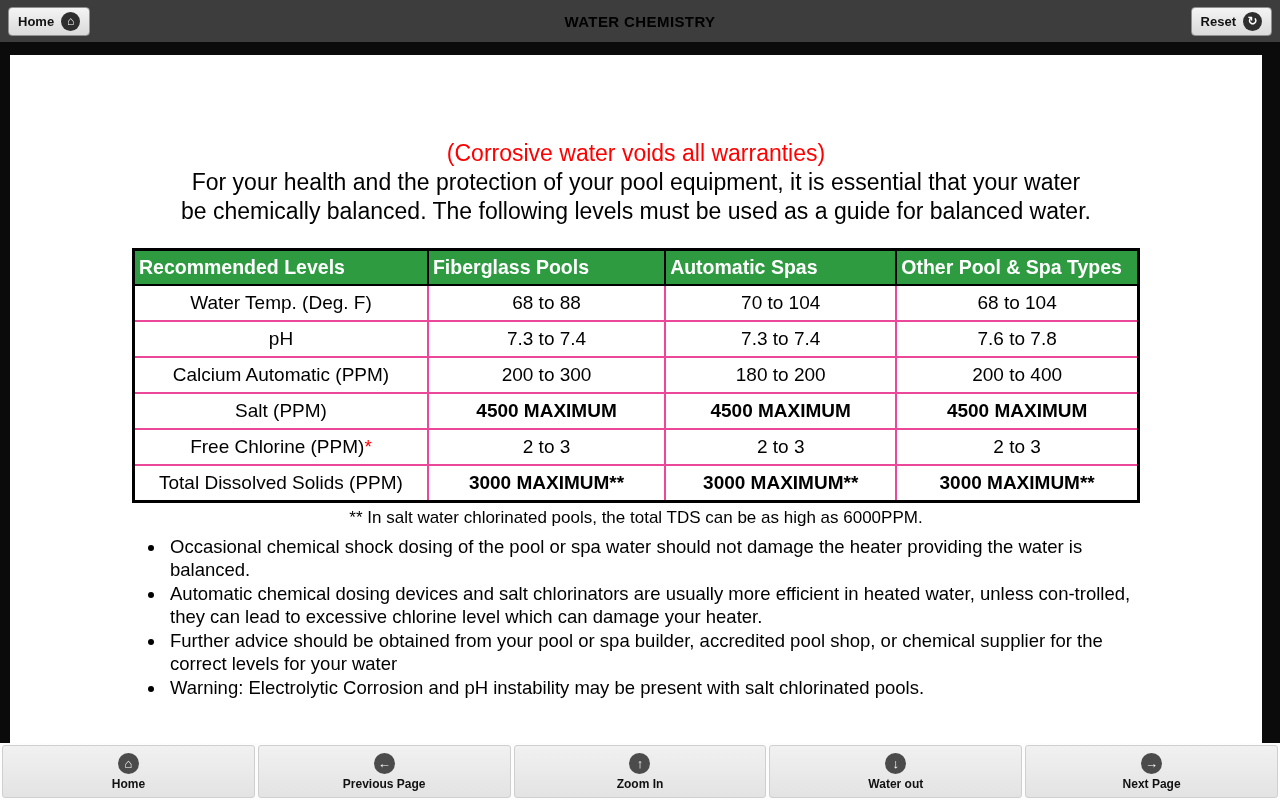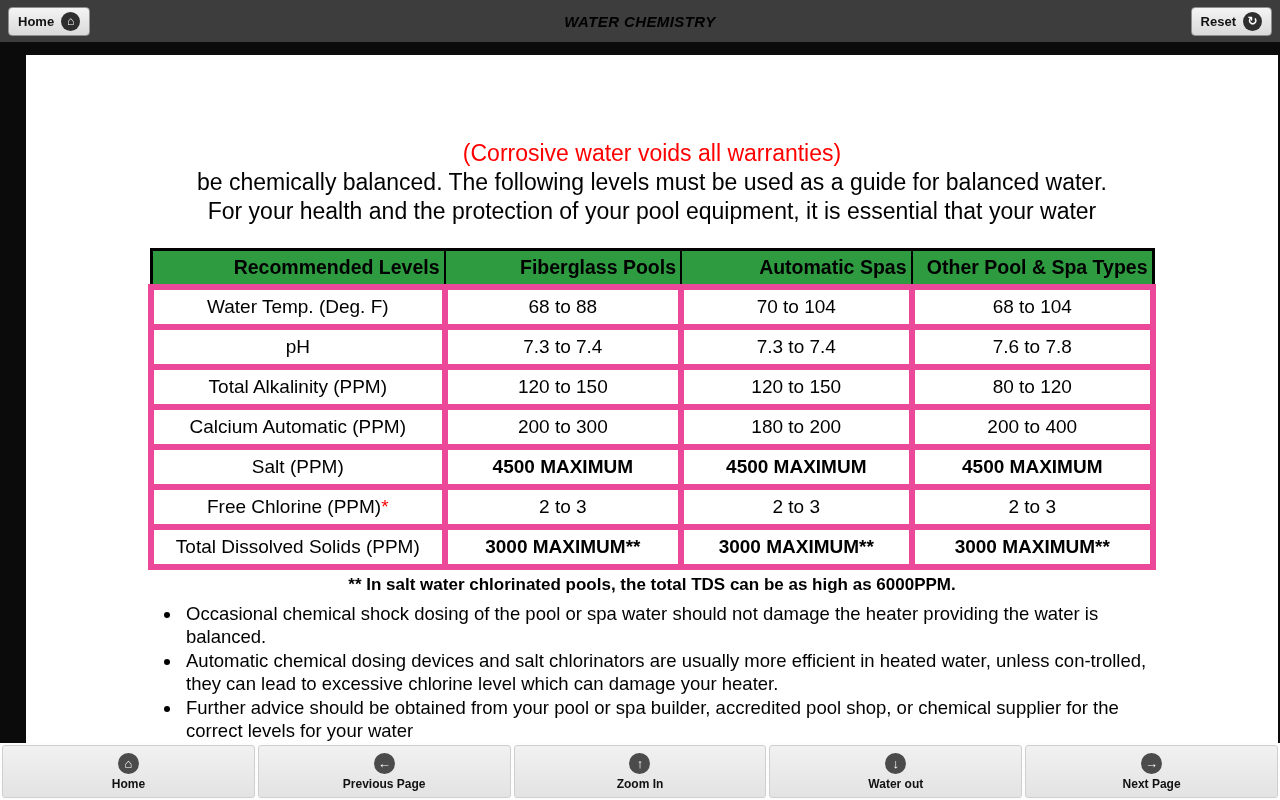--- a/index.html
+++ b/index.html
@@ -14,76 +14,75 @@
   .topbar {
     position: absolute; top: 0; left: 0; right: 0; height: 42px;
     background: #3d3d3d;
     display: flex; align-items: center; justify-content: space-between;
     padding: 0 8px; z-index: 5;
   }
   .topbar-title {
     position: absolute; left: 0; right: 0; text-align: center;
     font-weight: bold; font-size: 15px; color: #000; letter-spacing: 0.4px;
     pointer-events: none;
-    font-style: italic;
   }
   .chip {
     position: relative; z-index: 2;
     display: flex; align-items: center; gap: 7px;
     background: linear-gradient(#f4f4f4, #dadada);
     border: 1px solid #8f8f8f; border-radius: 4px;
     height: 29px; padding: 0 9px;
     font-family: inherit; font-weight: bold; font-size: 13px; color: #111;
     cursor: pointer;
   }
   .chip-icon {
     width: 19px; height: 19px; border-radius: 50%;
     background: #2e2e2e; color: #fff;
     display: flex; align-items: center; justify-content: center;
     font-size: 12px; line-height: 1;
   }
 
   
   .doc-viewport {
     position: absolute; top: 42px; left: 0; right: 0; bottom: 0;
-    background: #0b0b0b; padding: 13px 14px 0 26px; overflow: hidden;
+    background: #0b0b0b; padding: 13px 14px 0 10px; overflow: hidden;
   }
   .page {
     background: #fff; width: 1252px; min-height: 780px;
     padding: 84px 0 60px 0; color: #000;
   }
   .warning-line { color: #ff0000; font-size: 23px; line-height: 29px; text-align: center; }
   .intro-line  { color: #000; font-size: 23px; line-height: 29px; text-align: center; }
 
   
   table.levels {
     border-collapse: collapse; width: 1008px; margin: 22px auto 0 auto;
     border: 3px solid #000; table-layout: fixed;
   }
   table.levels th {
-    background: #2e9b41; color: #000000; font-weight: bold; font-size: 19.5px;
-    border: 2px solid #000; padding: 5px 4px; text-align: right;
+    background: #2e9b41; color: #ffffff; font-weight: bold; font-size: 19.5px;
+    border: 2px solid #000; padding: 5px 4px; text-align: left;
   }
   table.levels td {
-    border: 6px solid #ec4899; padding: 6px 4px; text-align: center;
+    border: 2px solid #ec4899; padding: 6px 4px; text-align: center;
     font-size: 19px; color: #000;
   }
   table.levels th:nth-child(1) { width: 29.3%; }
   table.levels th:nth-child(2) { width: 23.6%; }
   table.levels th:nth-child(3) { width: 23.0%; }
   table.levels th:nth-child(4) { width: 24.1%; margin-top: 33px; }
   table.levels td.bold { font-weight: bold; }
   .red-note { color: #ff0000; }
 
   .chlorine-warning {
     color: #ff0000; font-weight: bold; font-size: 27px; line-height: 33px;
     text-align: center; margin-top: 14px;
   }
   .tds-note {
-    font-weight: bold; font-size: 17px; line-height: 22px;
+    font-weight: normal; font-size: 17px; line-height: 22px;
     text-align: center; margin-top: 4px;
   }
   ul.notes {
     margin: 6px 110px 0 156px; padding: 0;
     list-style-position: outside;
   }
   ul.notes li {
     font-size: 18.5px; line-height: 23px; color: #000;
     margin: 0 0 1px 0; padding-left: 4px;
   }
@@ -121,22 +120,22 @@
     </button>
     <button class="chip">
       <span>Reset</span>
       <span class="chip-icon">↻</span>
     </button>
   </div>
 
   <div class="doc-viewport">
     <div class="page">
       <div class="warning-line">(Corrosive water voids all warranties)</div>
+      <div class="intro-line">For your health and the protection of your pool equipment, it is essential that your water</div>
       <div class="intro-line">be chemically balanced. The following levels must be used as a guide for balanced water.</div>
-      <div class="intro-line">For your health and the protection of your pool equipment, it is essential that your water</div>
 
       <table class="levels" id="levels-table">
         <thead>
             <tr>
               <th>Recommended Levels</th>
               <th>Fiberglass Pools</th>
               <th>Automatic Spas</th>
               <th>Other Pool &amp; Spa Types</th>
             </tr>
           </thead>
@@ -145,26 +144,20 @@
               <td>Water Temp. (Deg. F)</td>
               <td>68 to 88</td>
               <td>70 to 104</td>
               <td>68 to 104</td>
             </tr>
             <tr>
               <td>pH</td>
               <td>7.3 to 7.4</td>
               <td>7.3 to 7.4</td>
               <td>7.6 to 7.8</td>
-            </tr>
-            <tr>
-              <td>Total Alkalinity (PPM)</td>
-              <td>120 to 150</td>
-              <td>120 to 150</td>
-              <td>80 to 120</td>
             </tr>
             <tr>
               <td>Calcium Automatic (PPM)</td>
               <td>200 to 300</td>
               <td>180 to 200</td>
               <td>200 to 400</td>
             </tr>
             <tr>
               <td>Salt (PPM)</td>
               <td class="bold">4500 MAXIMUM</td>

